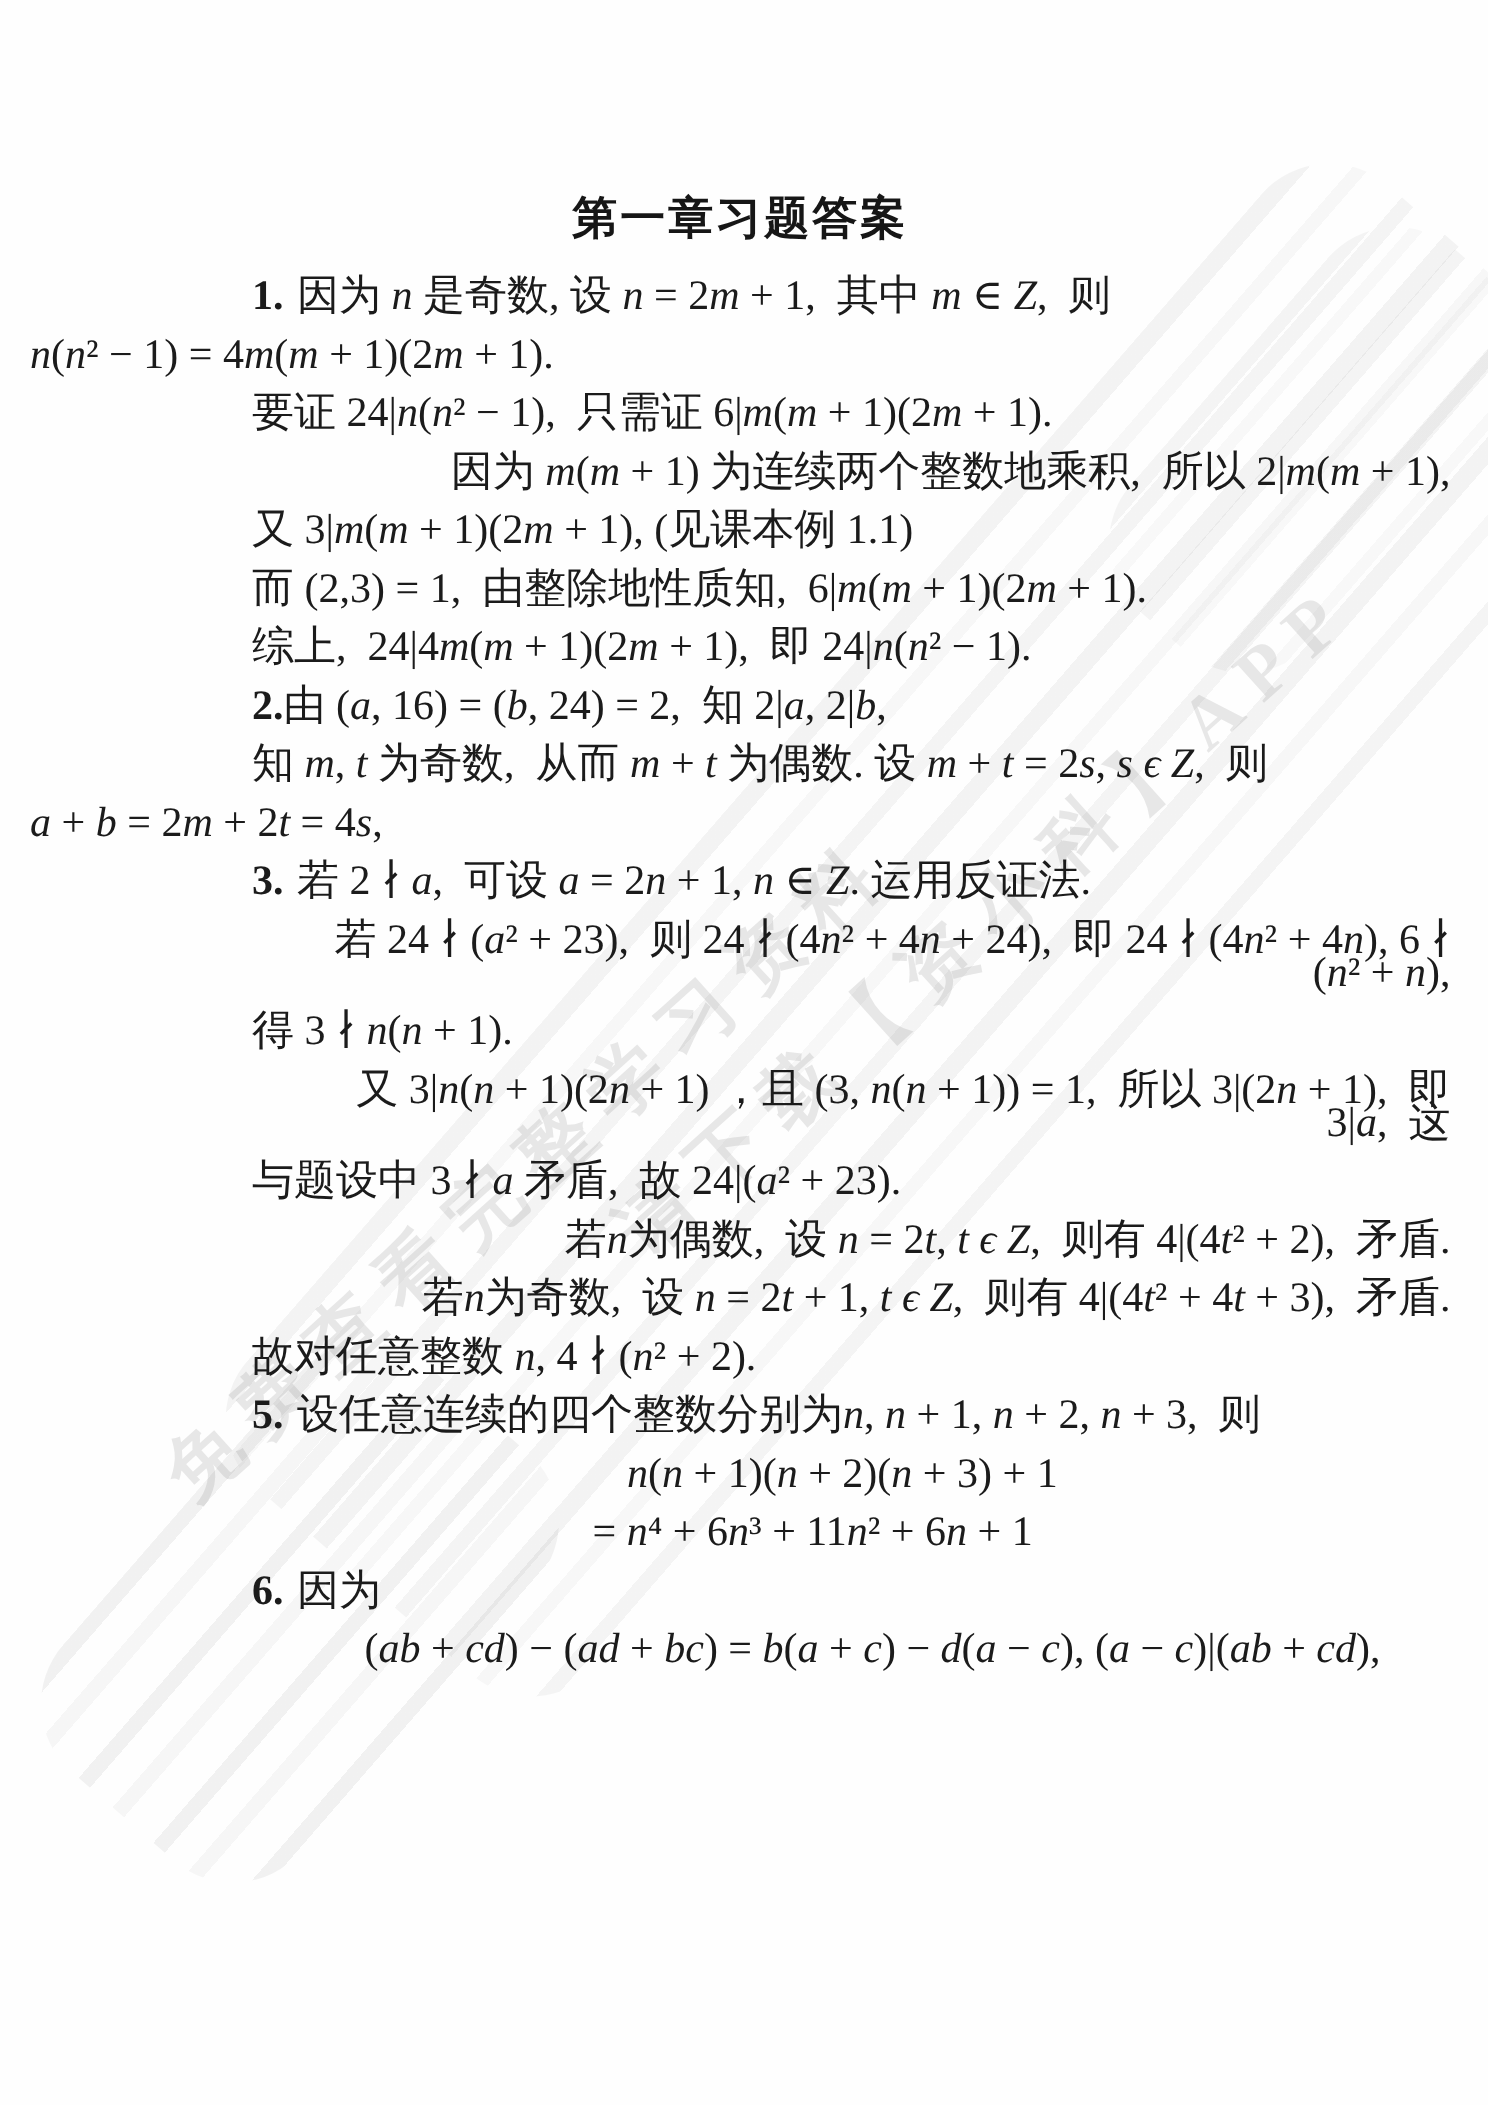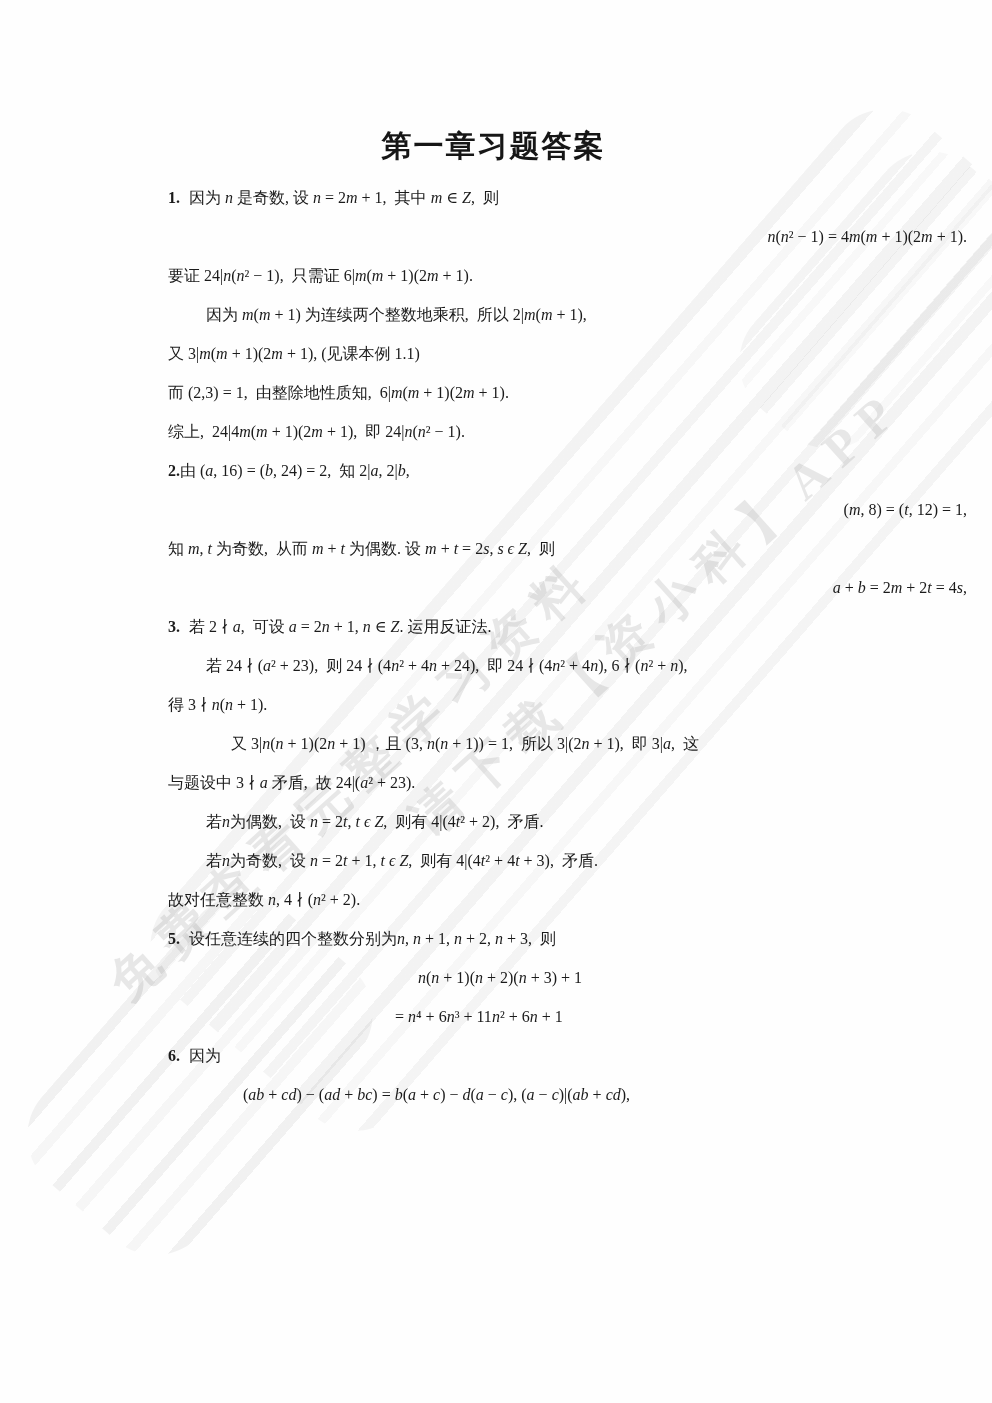--- a/index.html
+++ b/index.html
@@ -94,30 +94,30 @@
   .title {
     text-align: center;
     font-size: 30px;
     font-weight: bold;
     line-height: 34px;
     color: #161616;
     margin-bottom: 24px;
     letter-spacing: 2px;
   }
   .line {
-    font-size: 16px;
+    font-size: 28px;
     line-height: 22px;
     margin-bottom: 17px;
     color: #1b1b1b;
     white-space: pre-wrap;
     padding-left: 148px;
   }
   .line i { font-style: italic; }
-  .indent   { padding-left: 186px; }
-  .f-center { padding-left: 0; text-align: right; }
+  .indent   { padding-left: 186px; text-align: right; }
+  .f-center { padding-left: 0; text-align: left; }
   .f-ml398  { padding-left: 398px; }
   .f-ml375  { padding-left: 375px; }
   .f-ml223  { padding-left: 223px; }
   .gt4 { margin-top: 4px; }
   .gt5 { margin-top: 5px; margin-left: 25px; }
   .gt8 { margin-top: 8px; }
   .marker { font-weight: bold; margin-right: 9px; }
   .marker.tight { margin-right: 0; }
 </style>
 </head>
@@ -138,21 +138,20 @@
     <div class="title">第一章习题答案</div>
 
     <div class="line"><b class="marker">1.</b><span class="t">因为 <i>n</i> 是奇数, 设 <i>n</i> = 2<i>m</i> + 1,  其中 <i>m</i> ∈ <i>Z</i>,  则</span></div>
     <div class="line f-center"><span class="t"><i>n</i>(<i>n</i>² − 1) = 4<i>m</i>(<i>m</i> + 1)(2<i>m</i> + 1).</span></div>
     <div class="line"><span class="t">要证 24|<i>n</i>(<i>n</i>² − 1),  只需证 6|<i>m</i>(<i>m</i> + 1)(2<i>m</i> + 1).</span></div>
     <div class="line indent"><span class="t">因为 <i>m</i>(<i>m</i> + 1) 为连续两个整数地乘积,  所以 2|<i>m</i>(<i>m</i> + 1),</span></div>
     <div class="line"><span class="t">又 3|<i>m</i>(<i>m</i> + 1)(2<i>m</i> + 1), (见课本例 1.1)</span></div>
     <div class="line"><span class="t">而 (2,3) = 1,  由整除地性质知,  6|<i>m</i>(<i>m</i> + 1)(2<i>m</i> + 1).</span></div>
     <div class="line"><span class="t">综上,  24|4<i>m</i>(<i>m</i> + 1)(2<i>m</i> + 1),  即 24|<i>n</i>(<i>n</i>² − 1).</span></div>
     <div class="line"><b class="marker tight">2.</b><span class="t">由 (<i>a</i>, 16) = (<i>b</i>, 24) = 2,  知 2|<i>a</i>, 2|<i>b</i>,</span></div>
-    <div class="line f-center"><span class="t">(<i>m</i>, 8) = (<i>t</i>, 12) = 1,</span></div>
     <div class="line"><span class="t">知 <i>m</i>, <i>t</i> 为奇数,  从而 <i>m</i> + <i>t</i> 为偶数. 设 <i>m</i> + <i>t</i> = 2<i>s</i>, <i>s</i> <i>ϵ</i> <i>Z</i>,  则</span></div>
     <div class="line f-center"><span class="t"><i>a</i> + <i>b</i> = 2<i>m</i> + 2<i>t</i> = 4<i>s</i>,</span></div>
     <div class="line"><b class="marker">3.</b><span class="t">若 2 ∤ <i>a</i>,  可设 <i>a</i> = 2<i>n</i> + 1, <i>n</i> ∈ <i>Z</i>. 运用反证法.</span></div>
     <div class="line indent gt4"><span class="t">若 24 ∤ (<i>a</i>² + 23),  则 24 ∤ (4<i>n</i>² + 4<i>n</i> + 24),  即 24 ∤ (4<i>n</i>² + 4<i>n</i>), 6 ∤ (<i>n</i>² + <i>n</i>),</span></div>
     <div class="line"><span class="t">得 3 ∤ <i>n</i>(<i>n</i> + 1).</span></div>
     <div class="line indent gt5"><span class="t">又 3|<i>n</i>(<i>n</i> + 1)(2<i>n</i> + 1) ，且 (3, <i>n</i>(<i>n</i> + 1)) = 1,  所以 3|(2<i>n</i> + 1),  即 3|<i>a</i>,  这</span></div>
     <div class="line gt4"><span class="t">与题设中 3 ∤ <i>a</i> 矛盾,  故 24|(<i>a</i>² + 23).</span></div>
     <div class="line indent"><span class="t">若<i>n</i>为偶数,  设 <i>n</i> = 2<i>t</i>, <i>t</i> <i>ϵ</i> <i>Z</i>,  则有 4|(4<i>t</i>² + 2),  矛盾.</span></div>
     <div class="line indent gt4"><span class="t">若<i>n</i>为奇数,  设 <i>n</i> = 2<i>t</i> + 1, <i>t</i> <i>ϵ</i> <i>Z</i>,  则有 4|(4<i>t</i>² + 4<i>t</i> + 3),  矛盾.</span></div>
     <div class="line"><span class="t">故对任意整数 <i>n</i>, 4 ∤ (<i>n</i>² + 2).</span></div>

